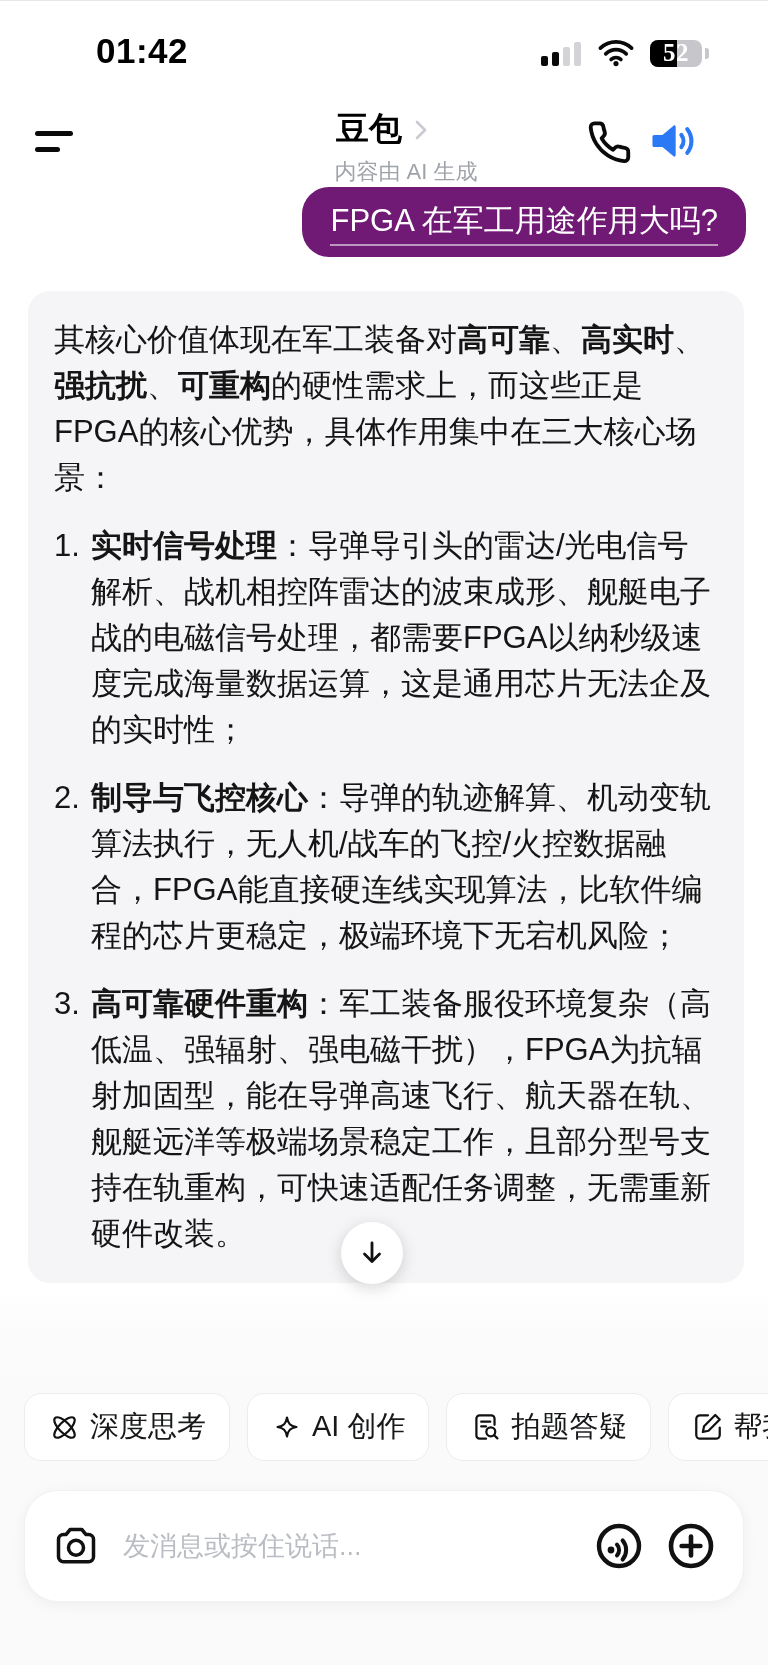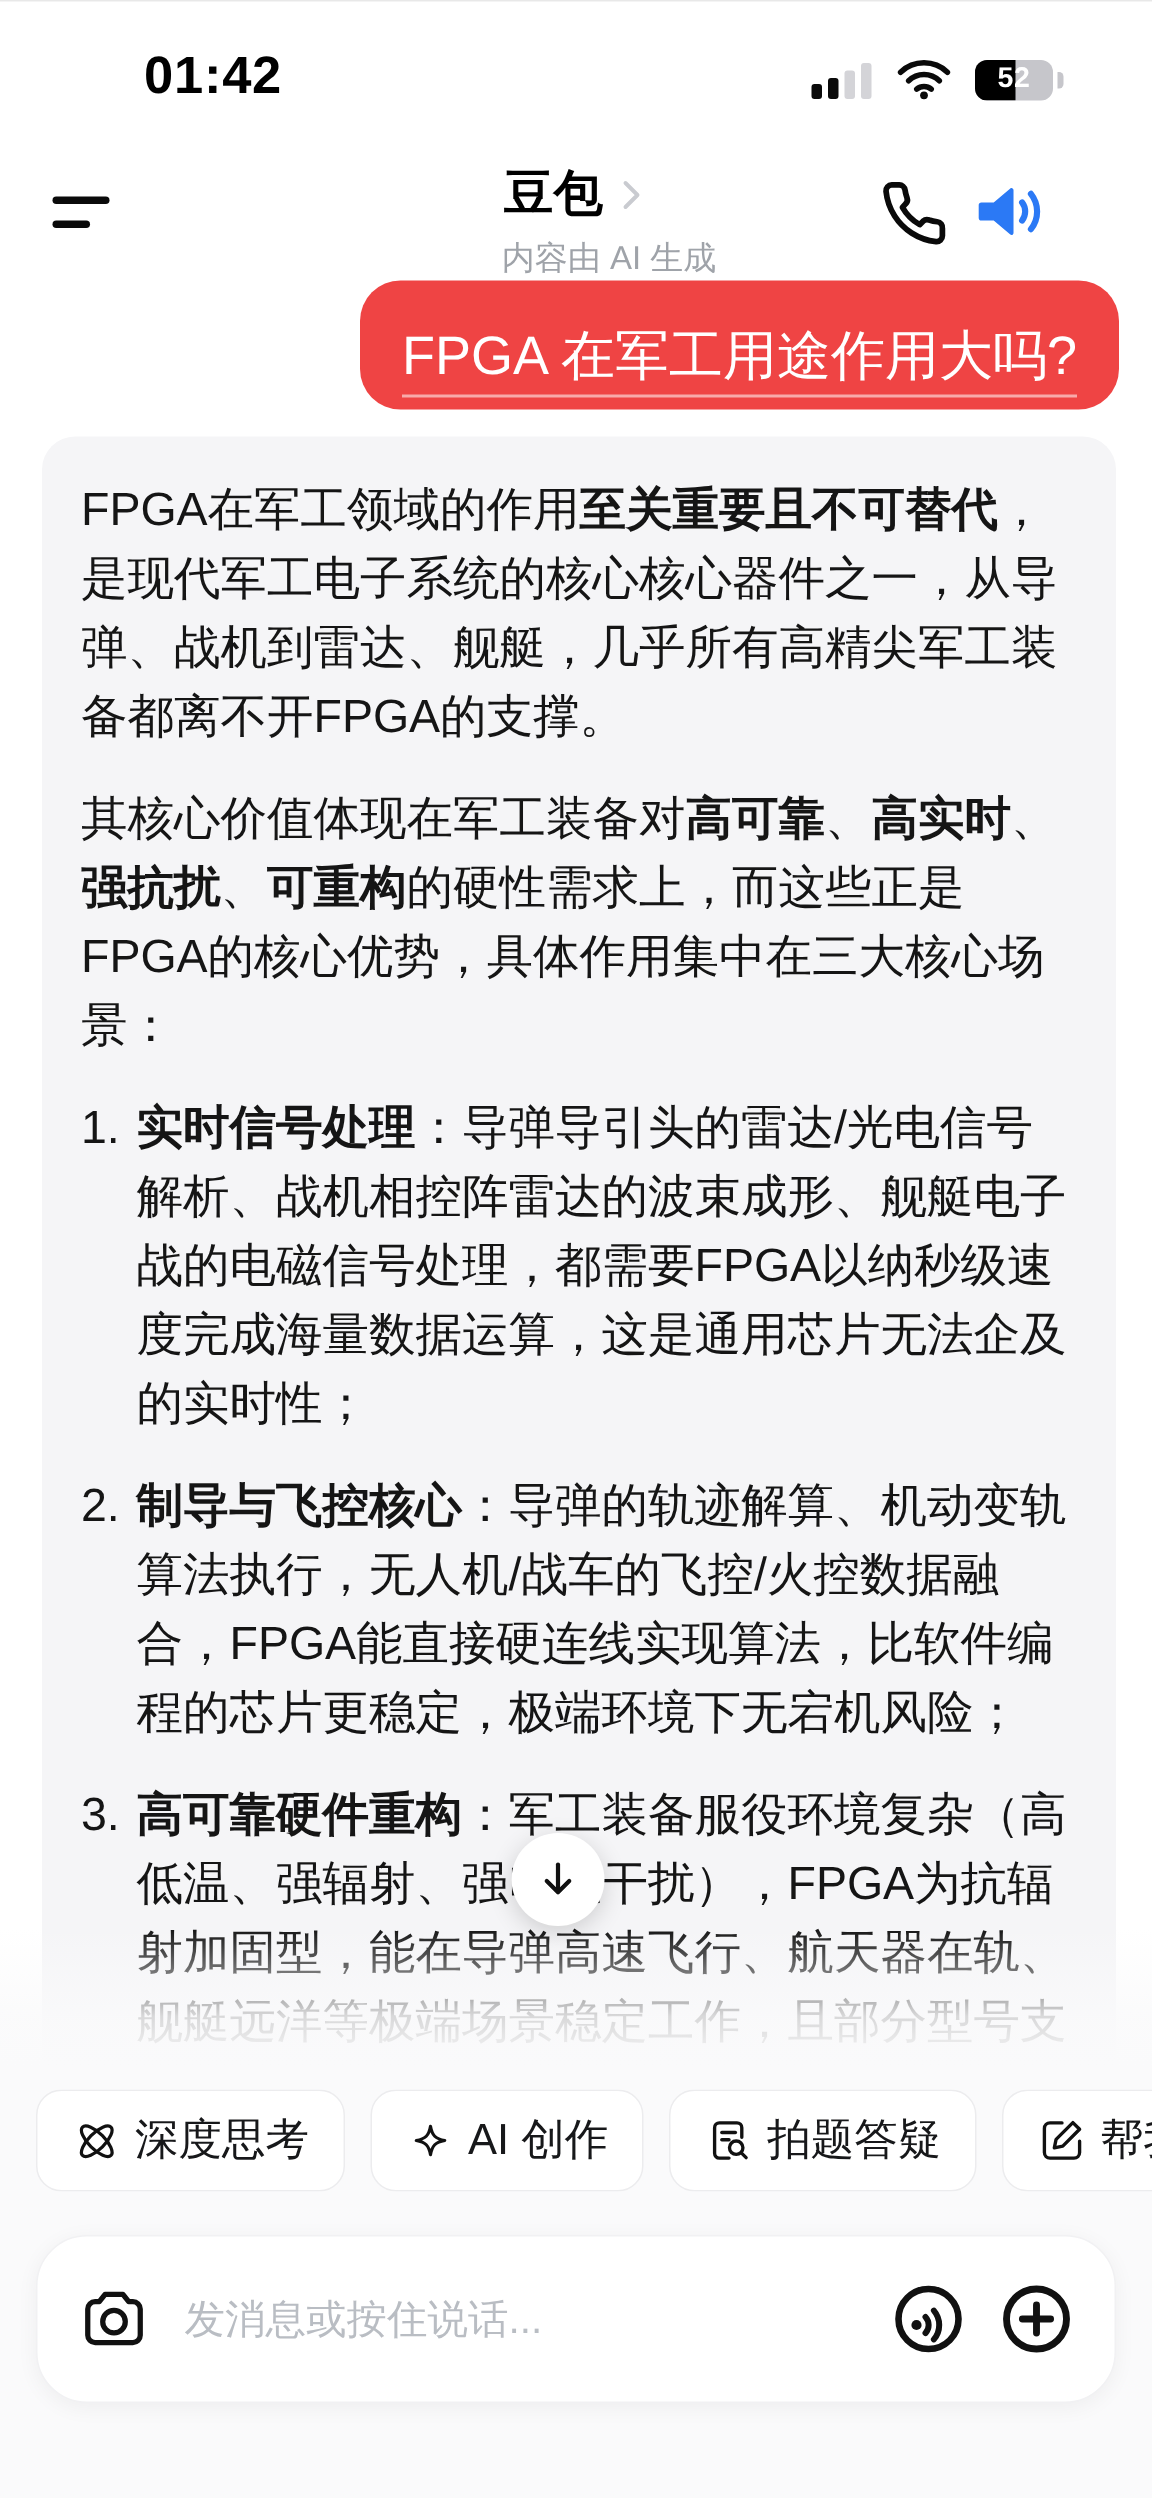--- a/index.html
+++ b/index.html
@@ -7,37 +7,37 @@
   .screen{
     position:relative; width:768px; height:1665px; background:#ffffff;
     overflow:hidden; margin:1px auto; color:#151515;
   }
   
   .time{ position:absolute; left:96px; top:30px; font-size:35px; font-weight:700; letter-spacing:.5px; color:#000; }
   .status-icons{ position:absolute; left:540px; top:38px; display:flex; align-items:center; gap:15px; }
   .battery{ position:relative; width:52px; height:27px; border-radius:8px; background:#c6c6cb; overflow:hidden; }
   .battery-fill{ position:absolute; left:0; top:0; bottom:0; width:27px; background:#000; }
   .battery-label{ position:absolute; inset:0; display:flex; align-items:center; justify-content:center;
-    color:#fff; font-size:19px; font-weight:700; letter-spacing:.5px; }
+    color:#fff; font-size:25px; font-weight:700; letter-spacing:.5px;font-family:Liberation Serif, serif; }
   .battery-nub{ width:4px; height:11px; background:#c6c6cb; border-radius:0 3px 3px 0; margin-left:-12px; }
   
   .menu-btn{ position:absolute; left:35px; top:130px; width:44px; height:30px; cursor:pointer; }
   .menu-btn .l1{ width:38px; height:5px; background:#0a0a0a; border-radius:3px; }
   .menu-btn .l2{ width:25px; height:5px; background:#0a0a0a; border-radius:3px; margin-top:11px; }
   .title-wrap{ position:absolute; left:0; right:0; top:106px; text-align:center; }
   .title-row{ display:flex; align-items:center; justify-content:center; gap:6px; }
   .title{ font-size:33px; font-weight:700; color:#000; }
   .subtitle{ margin-top:5px; font-size:22px; color:#9fa3a9;padding-left:44px; }
   .phone-btn{ position:absolute; left:588px; top:120px; }
   .speaker-btn{ position:absolute; left:648px; top:118px; }
   
   .user-bubble{
     position:absolute; right:22px; top:186px; max-width:560px;
-    background:#ef4444; color:#fff; font-size:36px; line-height:38px;
-    padding:31px 28px 17px; border-radius:27px;
+    background:#701a75; color:#fff; font-size:31px; line-height:38px;
+    padding:15px 28px 17px; border-radius:27px;
   }
   .user-bubble .ul{ border-bottom:2px solid rgba(255,255,255,.55); padding-bottom:6px; }
   .ai-bubble{
     position:absolute; left:28px; top:290px; width:716px;
     background:#f5f5f7; border-radius:22px; padding:26px;
     font-size:31px; line-height:46px; color:#151515;
   }
   .ai-bubble p{ margin-top:22px; }
   .ai-bubble p:first-child{ margin-top:0; }
   .ai-bubble b{ font-weight:700; }
@@ -123,21 +123,20 @@
         <path d="M22 5.4a10.6 10.6 0 0 1 0 13.2"></path>
       </g>
     </svg>
   </div>
 
   <div class="user-bubble">
     <span class="ul">FPGA 在军工用途作用大吗?</span>
   </div>
 
   <div class="ai-bubble">
-    <p><span>FPGA在军工领域的作用</span><b>至关重要且不可替代</b><span>，是现代军工电子系统的核心核心器件之一，从导弹、战机到雷达、舰艇，几乎所有高精尖军工装备都离不开FPGA的支撑。</span></p>
     <p><span>其核心价值体现在军工装备对</span><b>高可靠</b><span>、</span><b>高实时</b><span>、</span><b>强抗扰</b><span>、</span><b>可重构</b><span>的硬性需求上，而这些正是FPGA的核心优势，具体作用集中在三大核心场景：</span></p>
     <ol class="ai-list">
       <li><span class="num">1.</span><b>实时信号处理</b><span>：导弹导引头的雷达/光电信号解析、战机相控阵雷达的波束成形、舰艇电子战的电磁信号处理，都需要FPGA以纳秒级速度完成海量数据运算，这是通用芯片无法企及的实时性；</span></li>
       <li><span class="num">2.</span><b>制导与飞控核心</b><span>：导弹的轨迹解算、机动变轨算法执行，无人机/战车的飞控/火控数据融合，FPGA能直接硬连线实现算法，比软件编程的芯片更稳定，极端环境下无宕机风险；</span></li>
       <li><span class="num">3.</span><b>高可靠硬件重构</b><span>：军工装备服役环境复杂（高低温、强辐射、强电磁干扰），FPGA为抗辐射加固型，能在导弹高速飞行、航天器在轨、舰艇远洋等极端场景稳定工作，且部分型号支持在轨重构，可快速适配任务调整，无需重新硬件改装。</span></li>
     </ol>
   </div>
 
   <div class="scroll-down">
     <svg class="icon" width="32" height="32" viewBox="0 0 32 32" fill="none" stroke="#111" stroke-width="2.8" stroke-linecap="round" stroke-linejoin="round">

